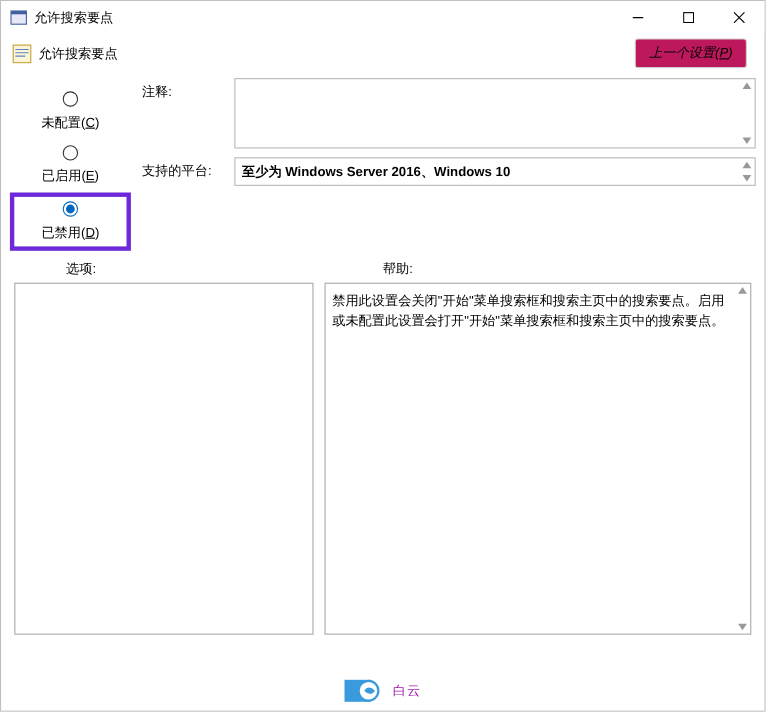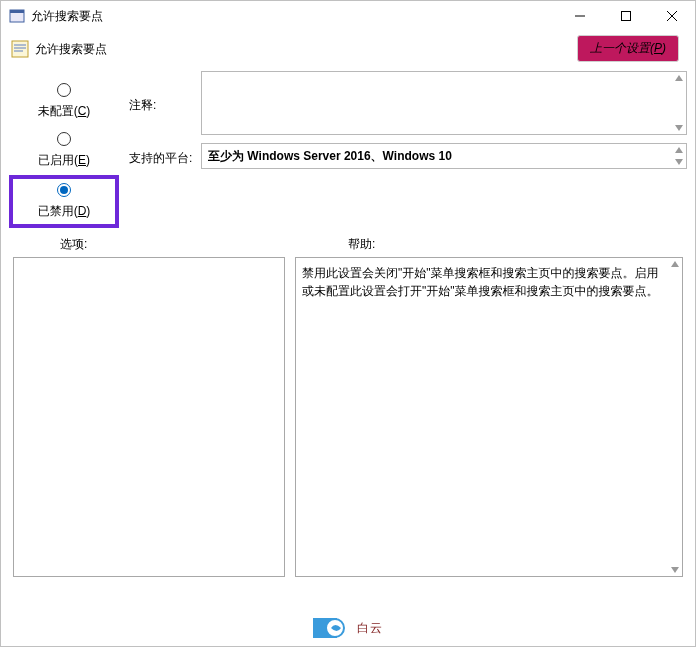--- a/index.html
+++ b/index.html
@@ -135,22 +135,22 @@
       border-radius: 50%;
     }
 
     .right-fields {
       flex: 1;
       display: flex;
       flex-direction: column;
     }
     .field-row {
       display: flex;
-      align-items: center;
-      gap: 8px;
+      align-items: flex-start;
+      gap: 20px;
       margin-bottom: 8px;
     }
     .field-label {
       width: 64px;
       font-size: 12px;
       padding-top: 4px;
       flex-shrink: 0;
     }
     .field-box {
       flex: 1;
@@ -227,21 +227,21 @@
       align-items: center;
       gap: 4px;
       font-size: 12px;
     }
     .footer-logo {
       width: 40px;
       height: 28px;
       display: inline-flex;
     }
     .footer-text {
-      color: #7f1d1d;
+      color: #a21caf;
       letter-spacing: 1px;
     }
   </style>
 </head>
 <body>
 
 <div class="titlebar">
   <span class="titlebar-icon">
     <svg viewBox="0 0 16 16" width="16" height="16">
       <rect x="1" y="2" width="14" height="12" fill="#e8e8f8" stroke="#4060a0" stroke-width="1"></rect>

